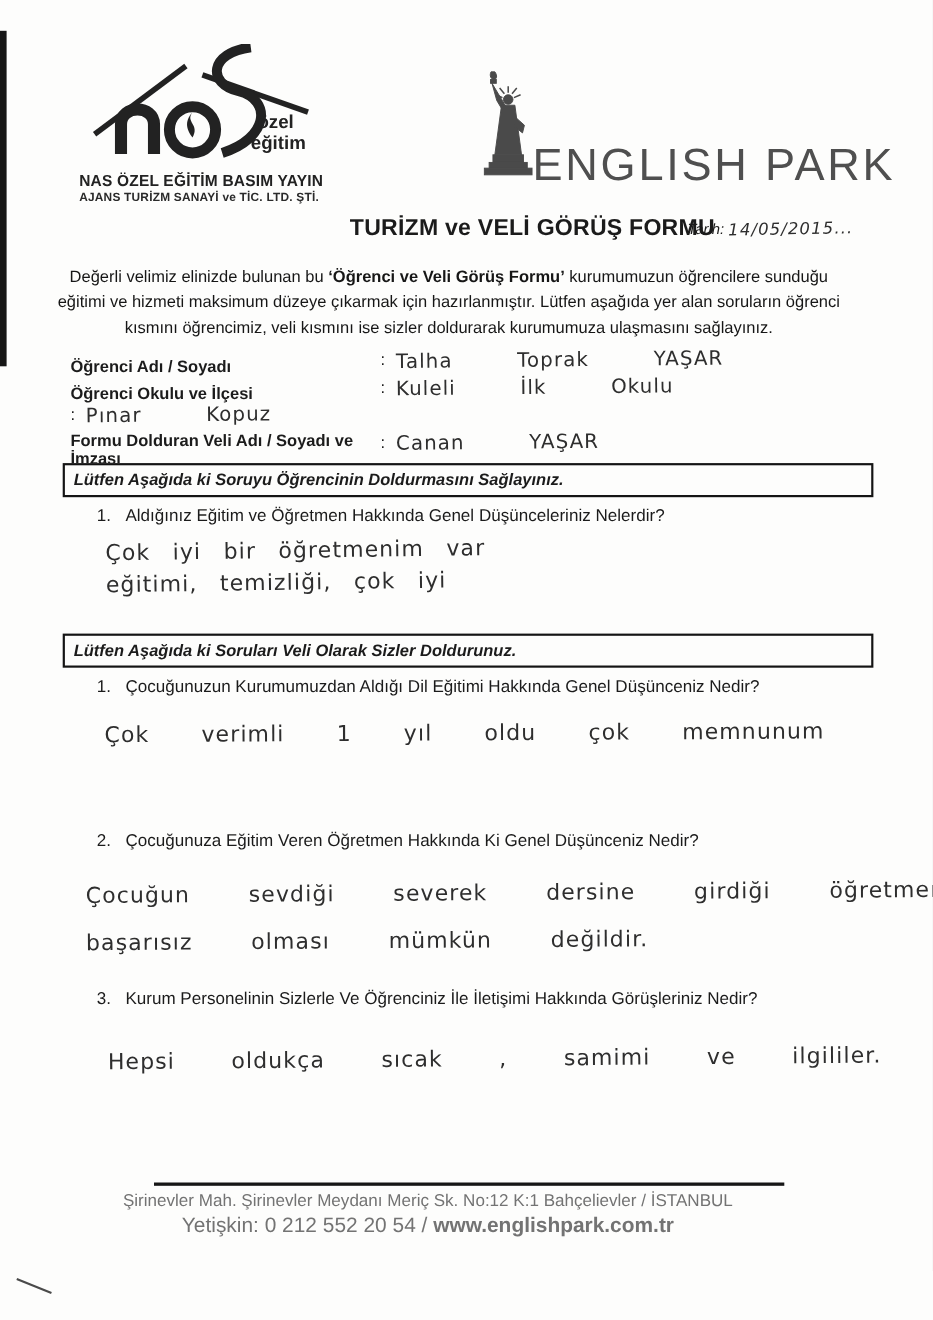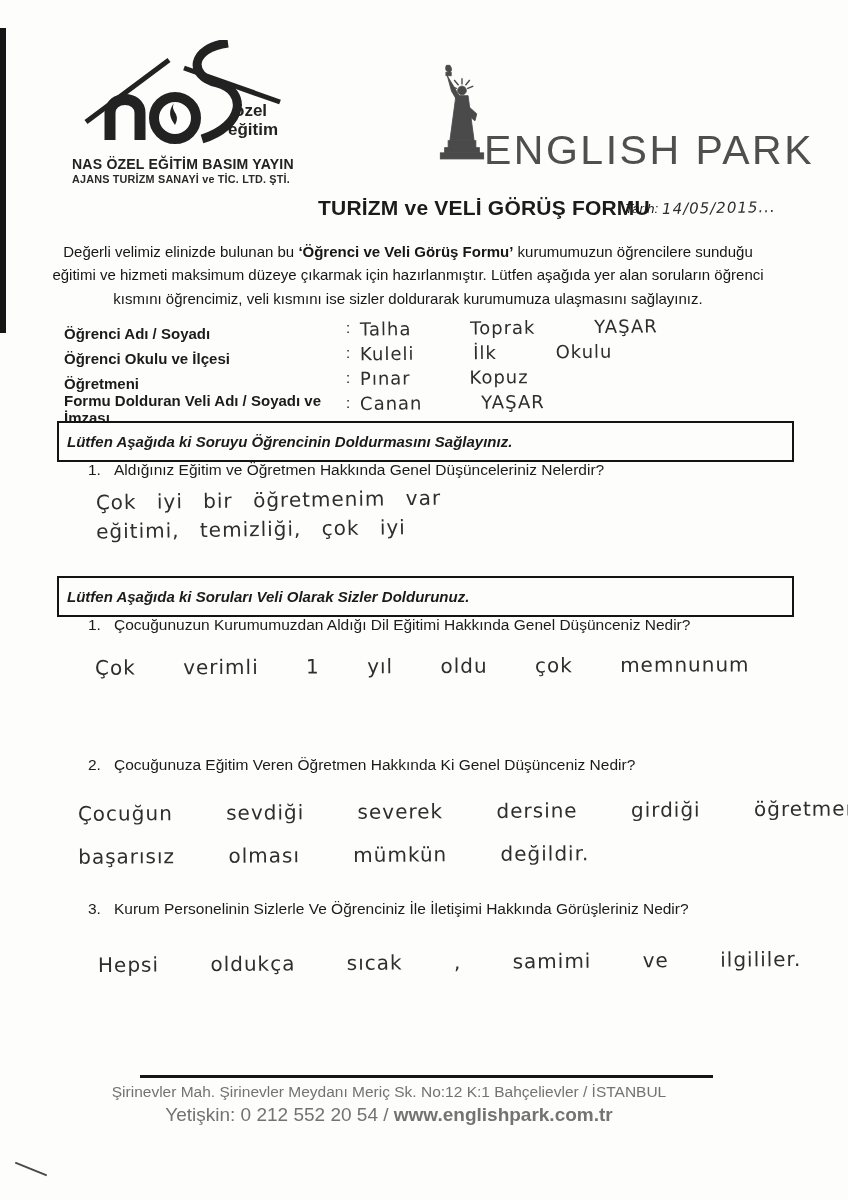--- a/index.html
+++ b/index.html
@@ -36,21 +36,21 @@
 
   
   .fields { position:absolute; left:64px; top:315px; width:720px; }
   .field-row { display:flex; height:25px; align-items:center; font-size:15px; }
   .field-label { width:282px; font-weight:bold;margin-top:12px; }
   .field-colon { width:14px; }
   .field-value { font-size:18px; word-spacing:52px; white-space:nowrap; transform:rotate(-0.6deg); }
 
   
   .section-box {
-    position:absolute; left:57px; width:737px; height:41px;
+    position:absolute; left:57px; width:737px; height:31px;
     border:2px solid #141414; display:flex; align-items:center; padding-left:8px;
     font-size:15px; font-weight:bold; font-style:italic; background:#fdfdfc;
   }
   .section-box.s1 { top:421px; }
   .section-box.s2 { top:576px; }
 
   
   .question { position:absolute; font-size:15.5px; display:flex; }
   .q-num { width:26px; }
   .q-student1 { left:88px; top:461px; }
@@ -127,21 +127,20 @@
       <span class="field-label">Öğrenci Adı / Soyadı</span>
       <span class="field-colon">:</span>
       <span class="field-value hw">Talha Toprak YAŞAR</span>
     </div>
     <div class="field-row">
       <span class="field-label">Öğrenci Okulu ve İlçesi</span>
       <span class="field-colon">:</span>
       <span class="field-value hw">Kuleli İlk Okulu</span>
     </div>
     <div class="field-row">
-      <span class="field-label">Öğretmeni</span>
       <span class="field-colon">:</span>
       <span class="field-value hw">Pınar Kopuz</span>
     </div>
     <div class="field-row">
       <span class="field-label">Formu Dolduran Veli Adı / Soyadı ve İmzası</span>
       <span class="field-colon">:</span>
       <span class="field-value hw">Canan YAŞAR</span>
     </div>
   </div>
 

